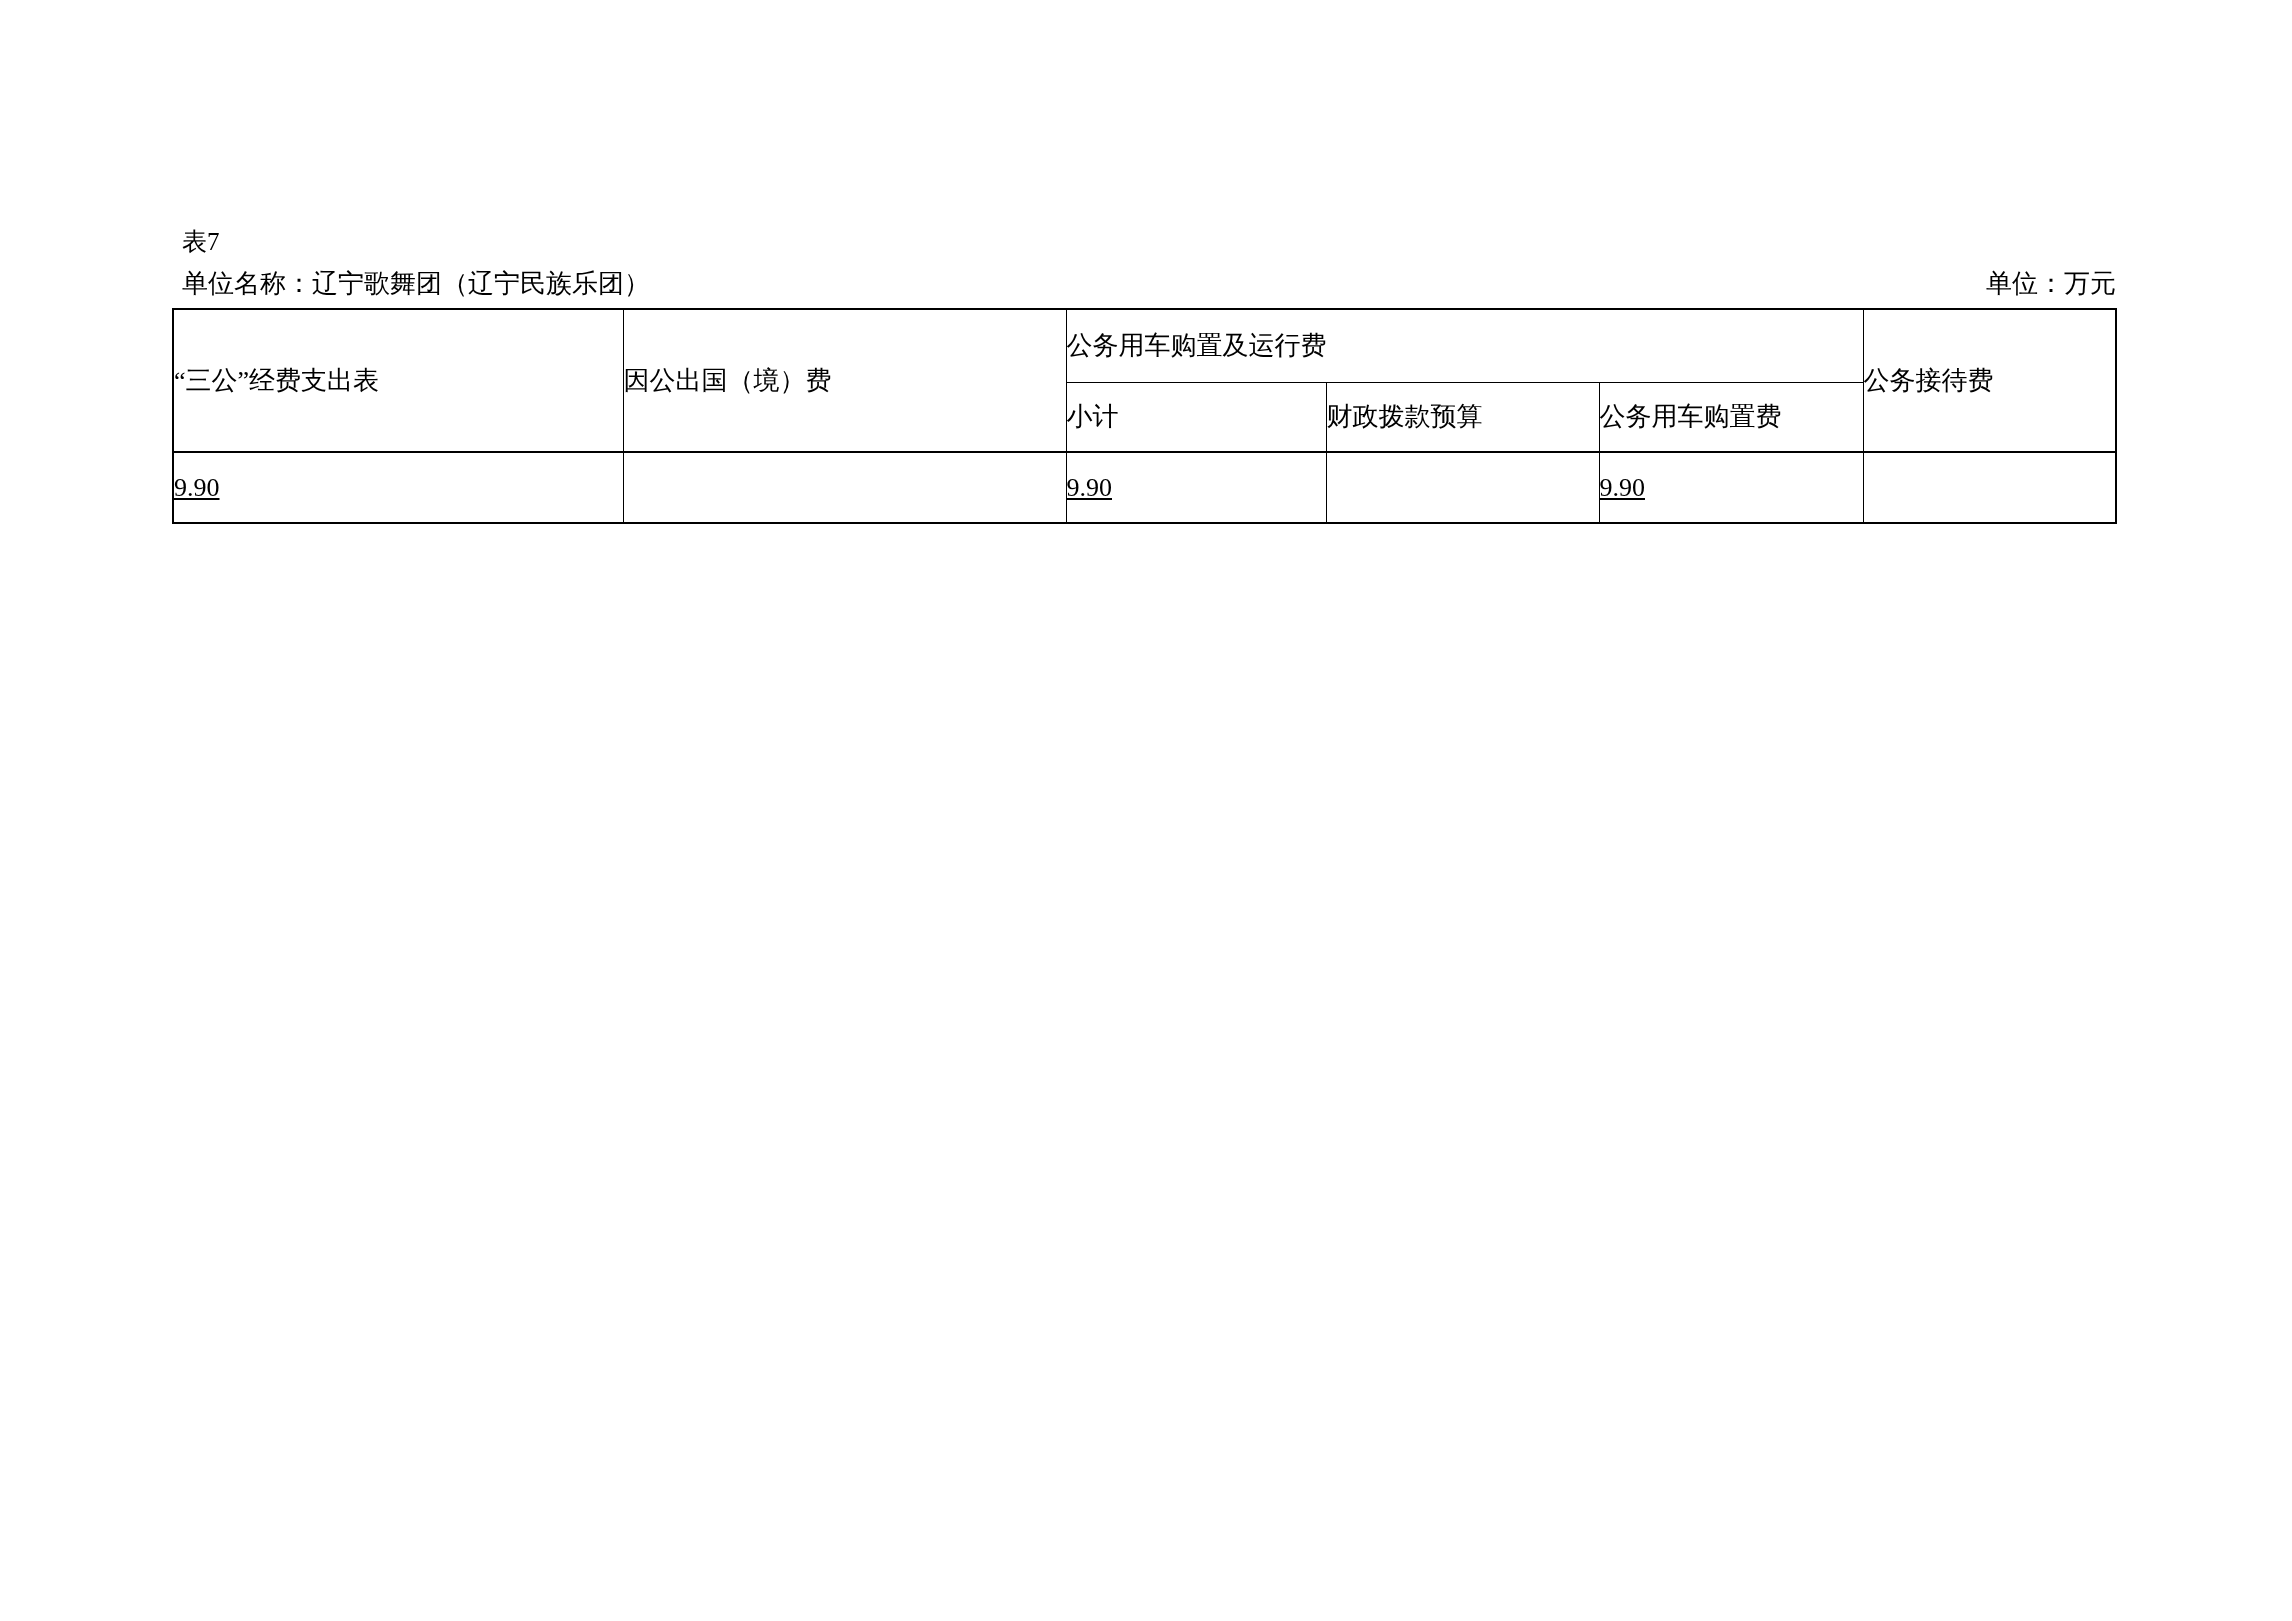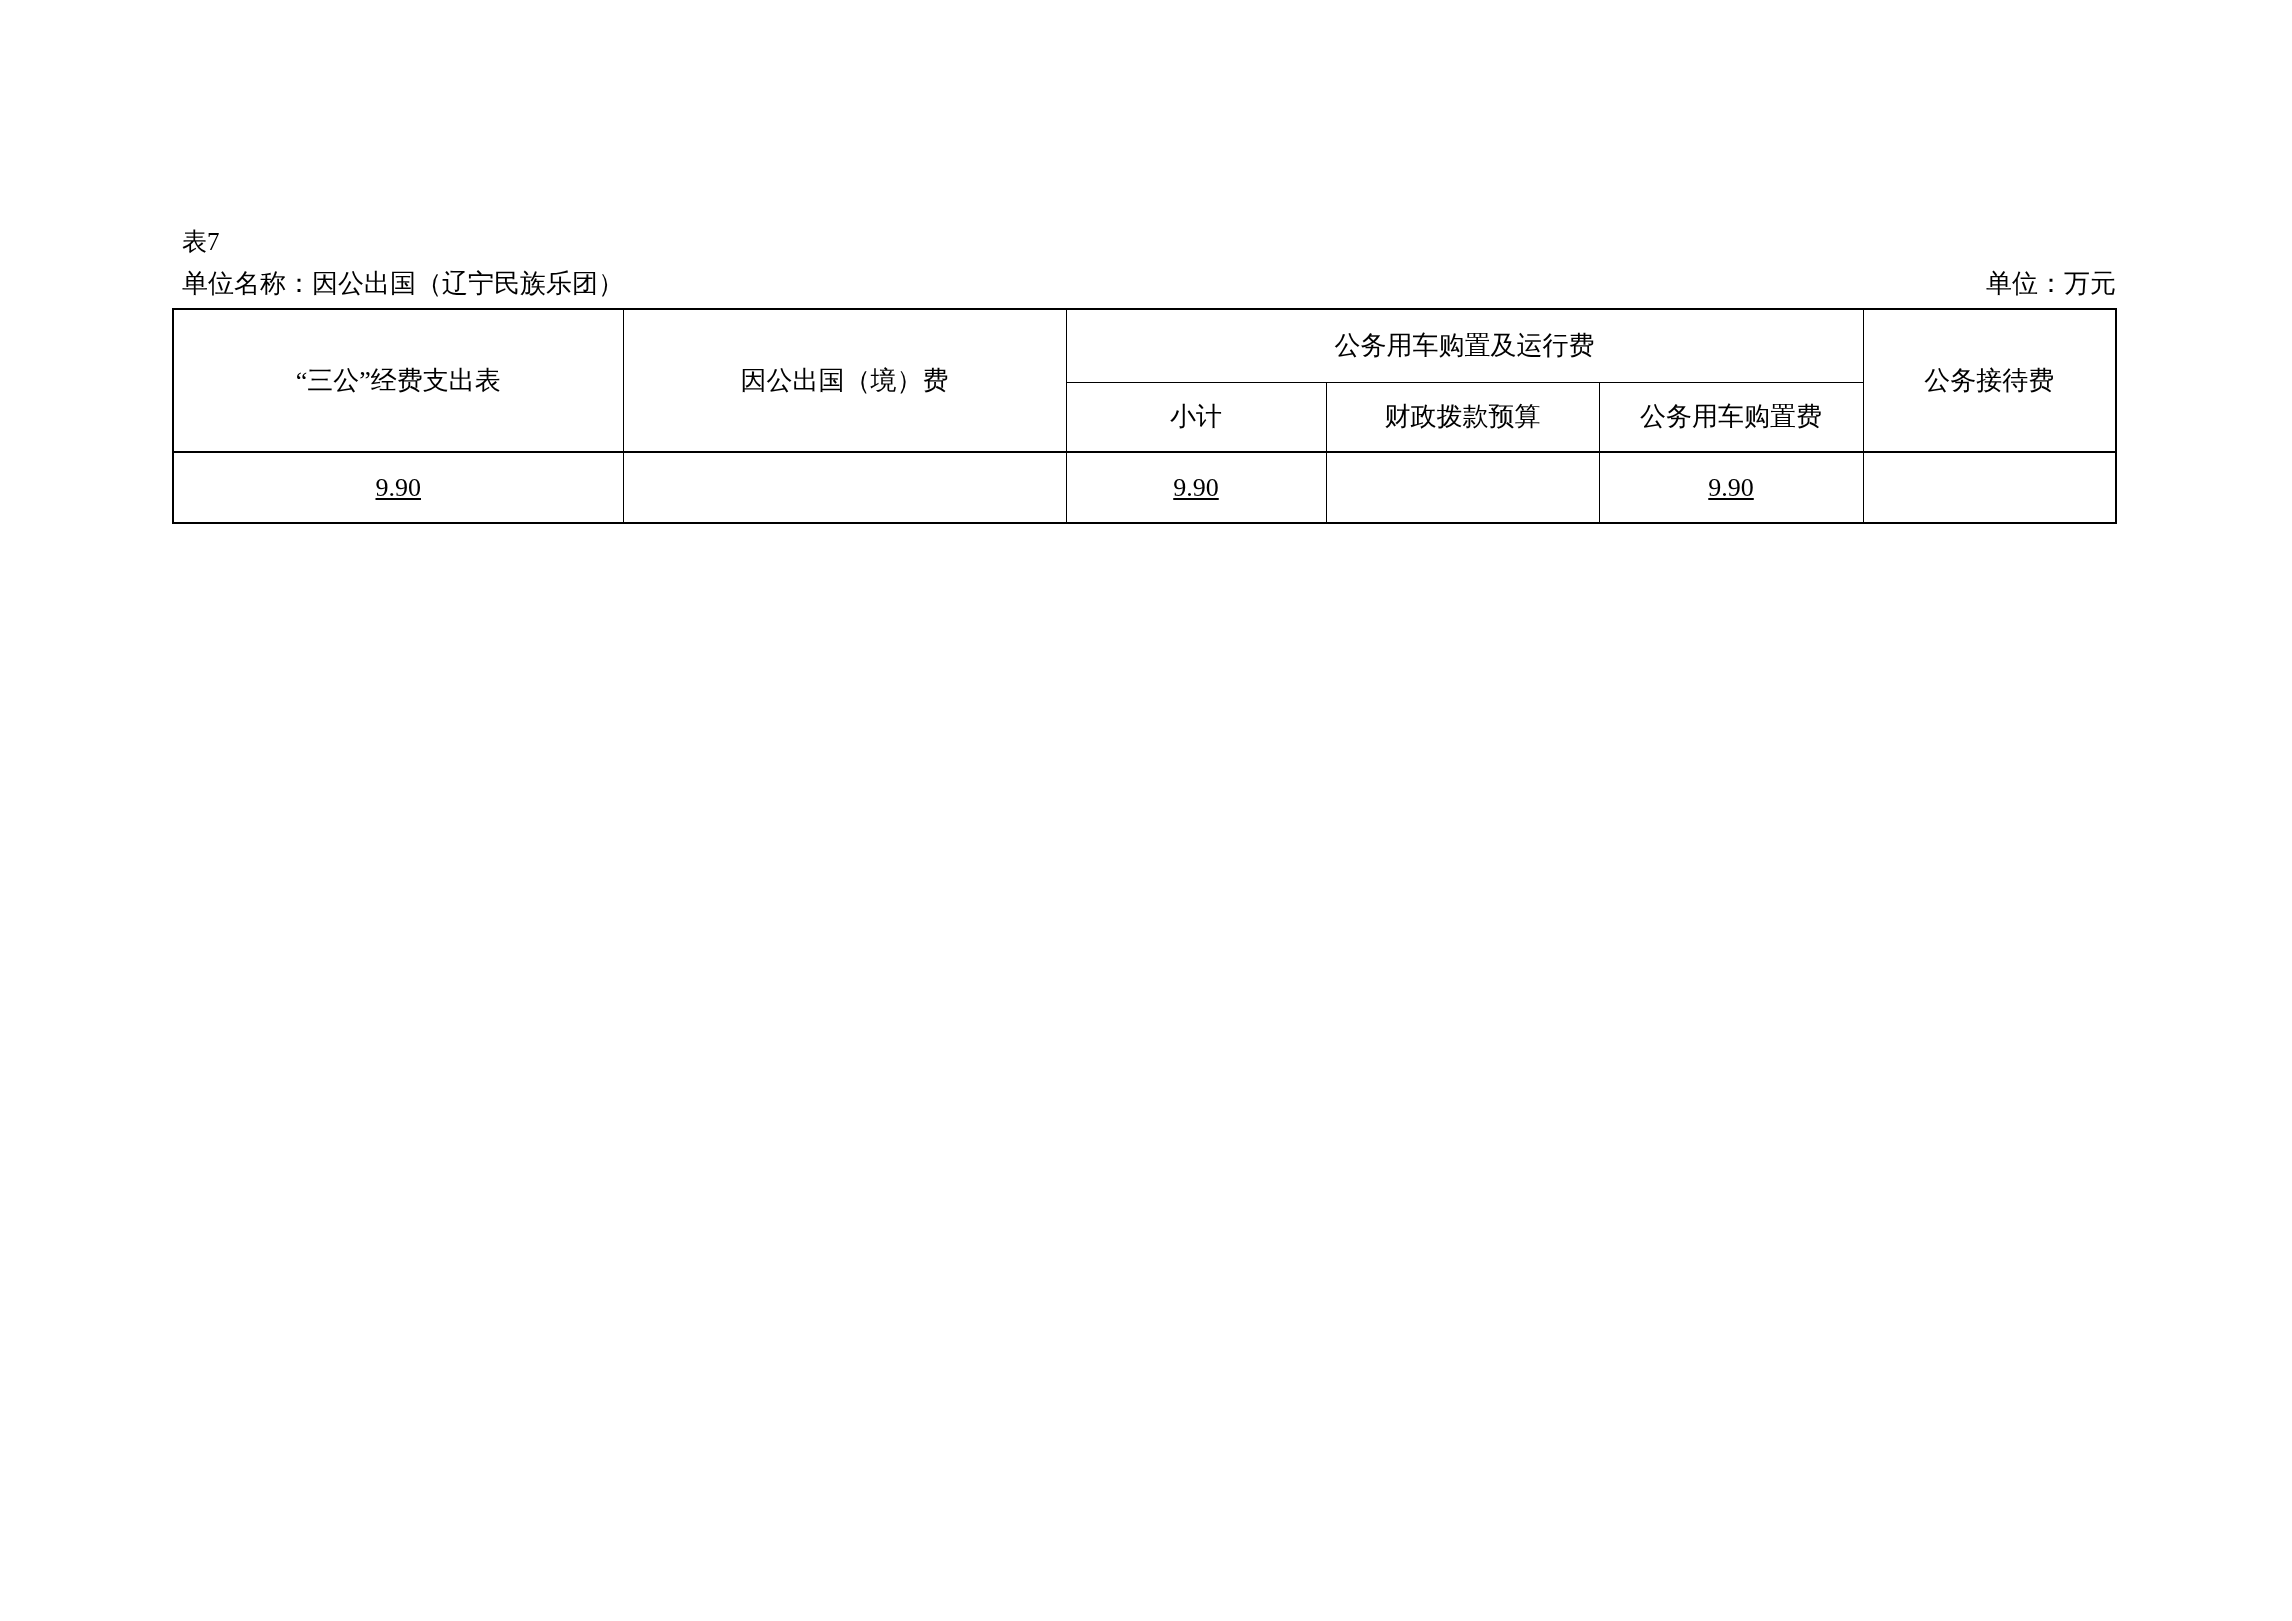--- a/index.html
+++ b/index.html
@@ -52,23 +52,23 @@
     top: 308px;
     left: 172px;
     width: 1944px;
     border-collapse: collapse;
     table-layout: fixed;
     border: 2.7px solid #000000;
     font-size: 26px;
   }
   table.expense td {
     border: 1.8px solid #000000;
-    text-align: center;
+    text-align: left;
     vertical-align: middle;
-    padding: 16px;
+    padding: 0;
     overflow: hidden;
     white-space: nowrap;
   }
   tr.hrow1 { height: 73px; }
   tr.hrow2 { height: 70px; }
   tr.drow  { height: 71px; }
   
   tr.drow td { border-top: 2.7px solid #000000; }
   
   td.group-cell { border-bottom: 2.7px solid #000000; }
@@ -80,21 +80,21 @@
 </style>
 </head>
 <body>
 
 <div class="page">
 
 
   <div class="table-label">表7</div>
 
   <div class="meta-row">
-    <span>单位名称：因公出国（辽宁民族乐团）</span>
+    <span>单位名称：辽宁歌舞团（辽宁民族乐团）</span>
     <span>单位：万元</span>
   </div>
 
   <table class="expense">
     <colgroup>
       <col style="width:450px">
       <col style="width:443px">
       <col style="width:260px">
       <col style="width:273px">
       <col style="width:264px">

